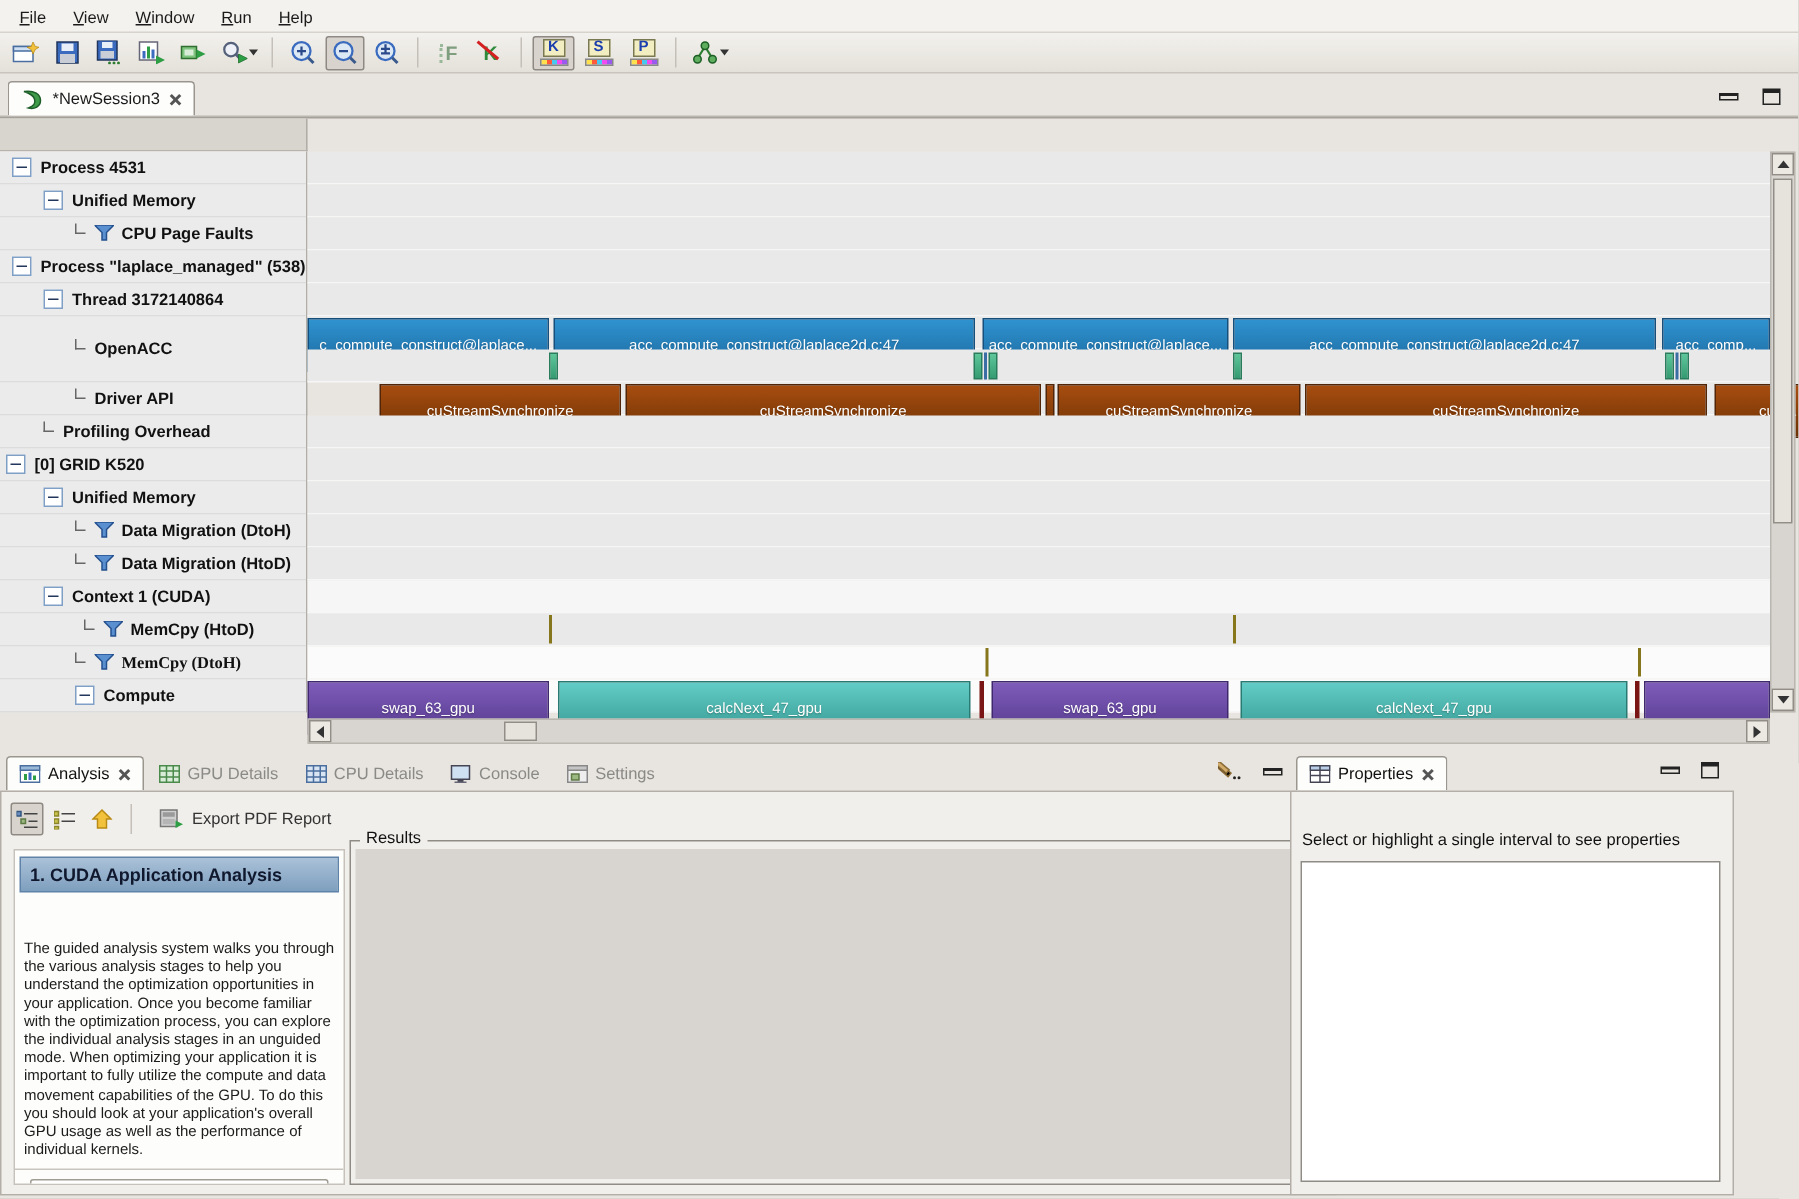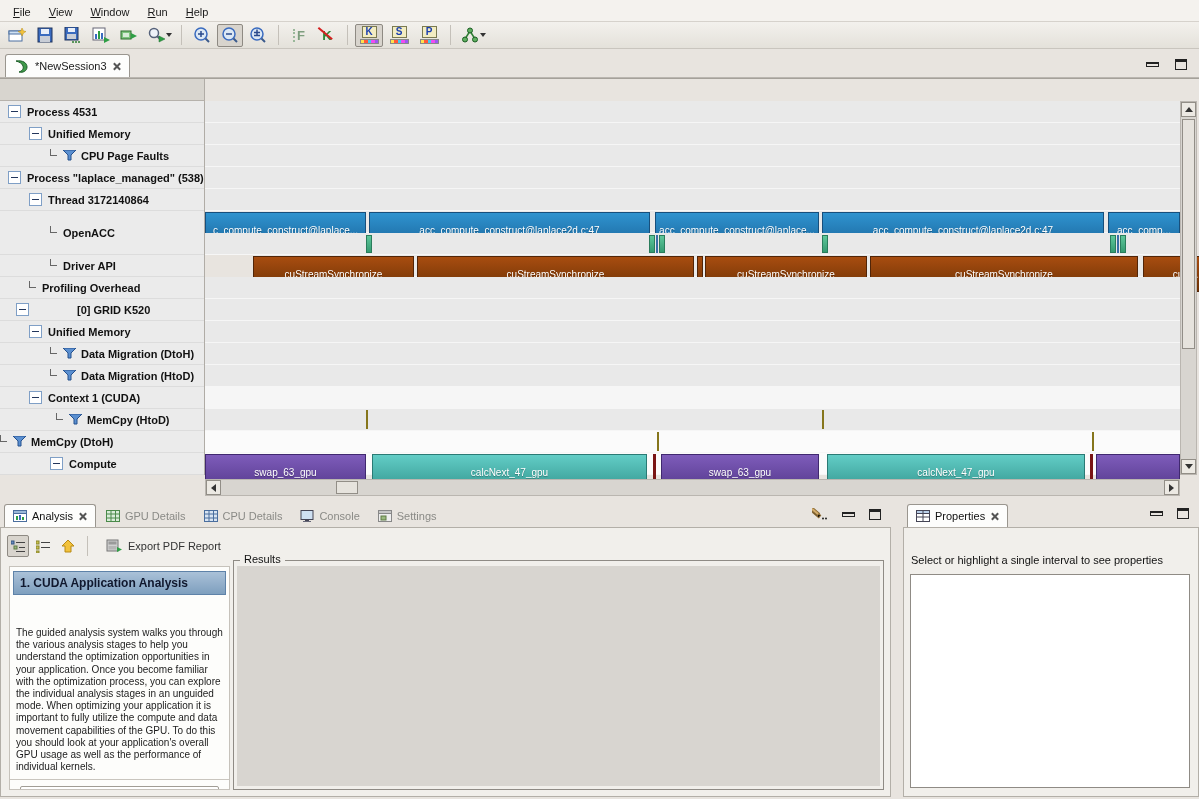--- a/index.html
+++ b/index.html
@@ -278,21 +278,21 @@
           <span class="lbl">OpenACC</span>
         </div>
         <div class="trow" style="height: 22px; padding-left: 50px;">
           <span class="elbow"></span>
           <span class="lbl">Driver API</span>
         </div>
         <div class="trow" style="height: 22px; padding-left: 29px;">
           <span class="elbow"></span>
           <span class="lbl">Profiling Overhead</span>
         </div>
-        <div class="trow" style="height: 22px; padding-left: 16px; gap: 42px;">
+        <div class="trow" style="height: 22px; padding-left: 4px;">
           <span class="minusbox">
             <i></i>
           </span>
           <span class="lbl">[0] GRID K520</span>
         </div>
         <div class="trow" style="height: 22px; padding-left: 29px;">
           <span class="minusbox">
             <i></i>
           </span>
           <span class="lbl">Unified Memory</span>
@@ -323,21 +323,21 @@
         </div>
         <div class="trow" style="height: 22px; padding-left: 56px;">
           <span class="elbow"></span>
           <span>
             <svg class="funnel" width="13" height="11">
               <polygon points="0,0 13,0 8,5 8,10 5,10 5,5" fill="#5a8fd0" stroke="#24508e"></polygon>
             </svg>
           </span>
           <span class="lbl">MemCpy (HtoD)</span>
         </div>
-        <div class="trow" style="height: 22px; ">
+        <div class="trow" style="height: 22px; padding-left: 50px; font-family: Liberation Serif, serif;">
           <span class="elbow"></span>
           <span>
             <svg class="funnel" width="13" height="11">
               <polygon points="0,0 13,0 8,5 8,10 5,10 5,5" fill="#5a8fd0" stroke="#24508e"></polygon>
             </svg>
           </span>
           <span class="lbl">MemCpy (DtoH)</span>
         </div>
         <div class="trow" style="height: 22px; padding-left: 50px;">
           <span class="minusbox">
@@ -546,21 +546,21 @@
 
       </div>
 
       <div class="resultsgroup">
         <span class="resultslegend">Results</span>
         <div class="resultsinner"></div>
       </div>
     </div>
   </div>
 
-  <div class="panel" style="left:903px;top:503px;width:296px;height:294px">
+  <div class="panel" style="left:860px;top:503px;width:296px;height:294px">
     <div class="ptabs">
       <div class="btab active">
         <svg width="14" height="12">
             <rect x="0.5" y="0.5" width="13" height="11" fill="#fff" stroke="#445"></rect>
             <rect x="0.5" y="0.5" width="13" height="3" fill="#b9cfe8" stroke="#445"></rect>
             <line x1="0.5" y1="7" x2="13.5" y2="7" stroke="#445"></line>
             <line x1="7" y1="0.5" x2="7" y2="11.5" stroke="#445"></line>
           </svg>
         <span>Properties</span>
         <span class="xicon"></span>

